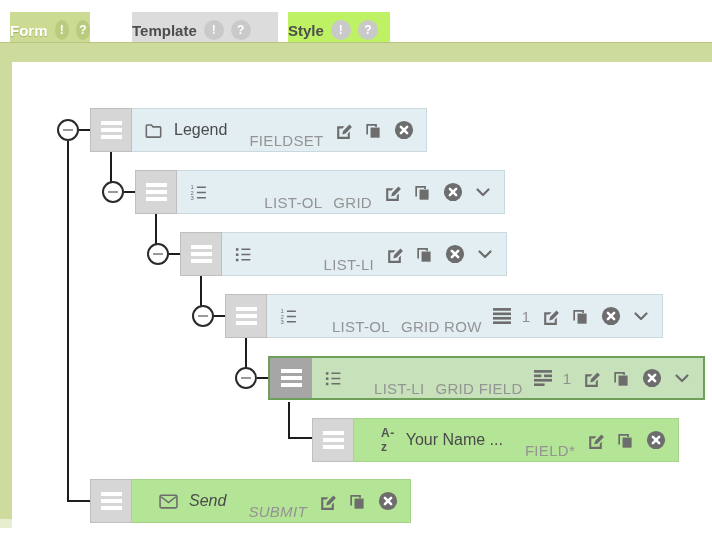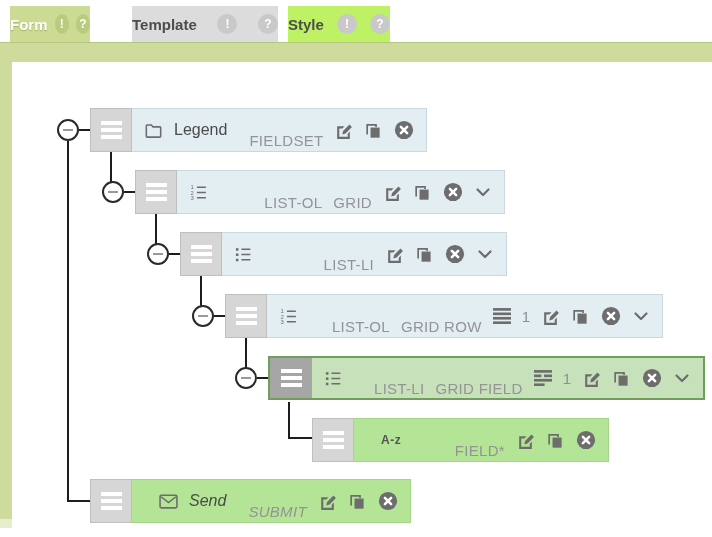--- a/index.html
+++ b/index.html
@@ -1,22 +1,22 @@
 <!DOCTYPE html>
 <html><head>
 <meta charset="utf-8">
 <style>
   html,body{margin:0;padding:0;background:#fff;}
   body{width:712px;height:537px;position:relative;overflow:hidden;
        font-family:"Liberation Sans",sans-serif;-webkit-font-smoothing:antialiased;}
   .canvas{position:absolute;inset:0;background:#fff;}
 
   
-  .tab{position:absolute;top:6px;height:36px;display:flex;align-items:center;
-       justify-content:space-between;gap:7px;box-sizing:border-box;cursor:pointer;}
+  .tab{position:absolute;top:12px;height:36px;display:flex;align-items:center;
+       justify-content:flex-start;gap:7px;box-sizing:border-box;cursor:pointer;}
   .tab-label{font-size:15px;font-weight:bold;}
   .tab-form{left:10px;width:80px;background:#ccdb93;}
   .tab-form .tab-label{color:#fff;text-shadow:0 1px 1px rgba(120,140,60,.5);}
   .tab-template{left:132px;width:146px;background:#dcdcdc;}
   .tab-style{left:288px;width:102px;background:#bef264;}
   .tab-template .tab-label,.tab-style .tab-label{color:#4d4d4d;}
   .badge{width:20px;height:20px;border-radius:50%;display:flex;align-items:center;
          justify-content:center;font-size:12px;font-weight:bold;color:#fff;}
   .tab-form .badge{background:#b9cb7e;}
   .tab-template .badge,.tab-style .badge{background:#c9c9c9;}
@@ -399,20 +399,21 @@
       <svg width="21" height="18">
           <g fill="#fff">
             <rect y="0" width="21" height="4"></rect>
             <rect y="7" width="21" height="4"></rect>
             <rect y="14" width="21" height="4"></rect>
           </g>
         </svg>
     </div>
     <div class="content">
       <span class="az">A-z</span>
+      <span class="item-name">Your Name ...</span>
       <span class="spacer"></span>
       <span class="type-label">FIELD*</span>
       <span class="icn act">
         <svg width="19" height="19" viewBox="0 0 18 18">
             <path fill="currentColor" d="M3 5h7l-2 2H5v8h8v-3l2-2v7H3z"></path>
             <path fill="currentColor" d="M8.6 9.4l6-6L17 5.8l-6 6-3.2 1z"></path>
           </svg>
       </span>
       <span class="icn act">
         <svg width="19" height="19" viewBox="0 0 18 18">

